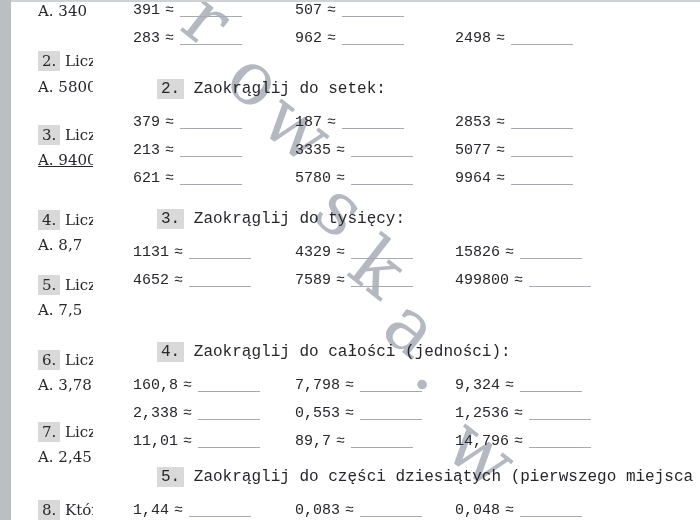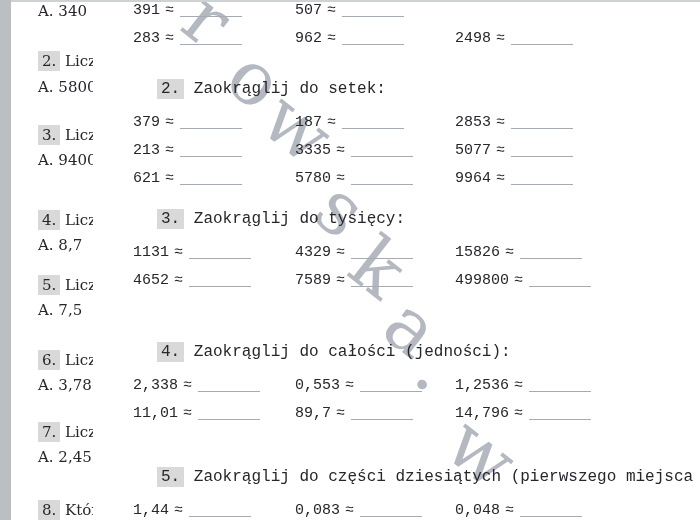--- a/index.html
+++ b/index.html
@@ -61,21 +61,21 @@
     <span class="wm-letter" style="left: 356px; top: 230px;">k</span>
     <span class="wm-letter" style="left: 390px; top: 290px;">a</span>
     <span class="wm-letter" style="left: 424px; top: 330px;">.</span>
     <span class="wm-letter" style="left: 450px; top: 415px;">w</span>
   </div>
 <div class="left-col" id="leftCol">
     <div class="l-item" style="top: 2px;"><span>A. 340</span></div>
     <div class="l-item" style="top: 52px;"><span class="numbox">2.</span> <span>Liczb</span></div>
     <div class="l-item" style="top: 78px;"><span>A. 5800</span></div>
     <div class="l-item" style="top: 126px;"><span class="numbox">3.</span> <span>Liczb</span></div>
-    <div class="l-item" style="top: 151px;"><span>A. 9400</span></div>
+    <div class="l-item" style="top: 151px; text-decoration: underline;"><span>A. 9400</span></div>
     <div class="l-item" style="top: 211px;"><span class="numbox">4.</span> <span>Liczb</span></div>
     <div class="l-item" style="top: 236px;"><span>A. 8,7</span></div>
     <div class="l-item" style="top: 276px;"><span class="numbox">5.</span> <span>Liczb</span></div>
     <div class="l-item" style="top: 301px; text-align: right;"><span>A. 7,5</span></div>
     <div class="l-item" style="top: 351px;"><span class="numbox">6.</span> <span>Liczb</span></div>
     <div class="l-item" style="top: 376px;"><span>A. 3,78</span></div>
     <div class="l-item" style="top: 423px;"><span class="numbox">7.</span> <span>Liczb</span></div>
     <div class="l-item" style="top: 448px;"><span>A. 2,45</span></div>
     <div class="l-item" style="top: 501px;"><span class="numbox">8.</span> <span>Któr</span></div>
   </div>
@@ -118,20 +118,25 @@
       </div>
       <div class="row">
         <div class="cell col0"><span>4652</span><span class="approx">≈</span><span class="blank"></span></div>
         <div class="cell col1"><span>7589</span><span class="approx">≈</span><span class="blank"></span></div>
         <div class="cell col2"><span>499800</span><span class="approx">≈</span><span class="blank"></span></div>
       </div>
     </div>
     <div class="section" style="top: 343px;">
       <div class="sec-header"><span class="numbox">4.</span> <span>Zaokrąglij do całości (jedności):</span></div>
       <div class="row">
+        <div class="cell col0"><span>160,8</span><span class="approx">≈</span><span class="blank"></span></div>
+        <div class="cell col1"><span>7,798</span><span class="approx">≈</span><span class="blank"></span></div>
+        <div class="cell col2"><span>9,324</span><span class="approx">≈</span><span class="blank"></span></div>
+      </div>
+      <div class="row">
         <div class="cell col0"><span>2,338</span><span class="approx">≈</span><span class="blank"></span></div>
         <div class="cell col1"><span>0,553</span><span class="approx">≈</span><span class="blank"></span></div>
         <div class="cell col2"><span>1,2536</span><span class="approx">≈</span><span class="blank"></span></div>
       </div>
       <div class="row">
         <div class="cell col0"><span>11,01</span><span class="approx">≈</span><span class="blank"></span></div>
         <div class="cell col1"><span>89,7</span><span class="approx">≈</span><span class="blank"></span></div>
         <div class="cell col2"><span>14,796</span><span class="approx">≈</span><span class="blank"></span></div>
       </div>
     </div>

